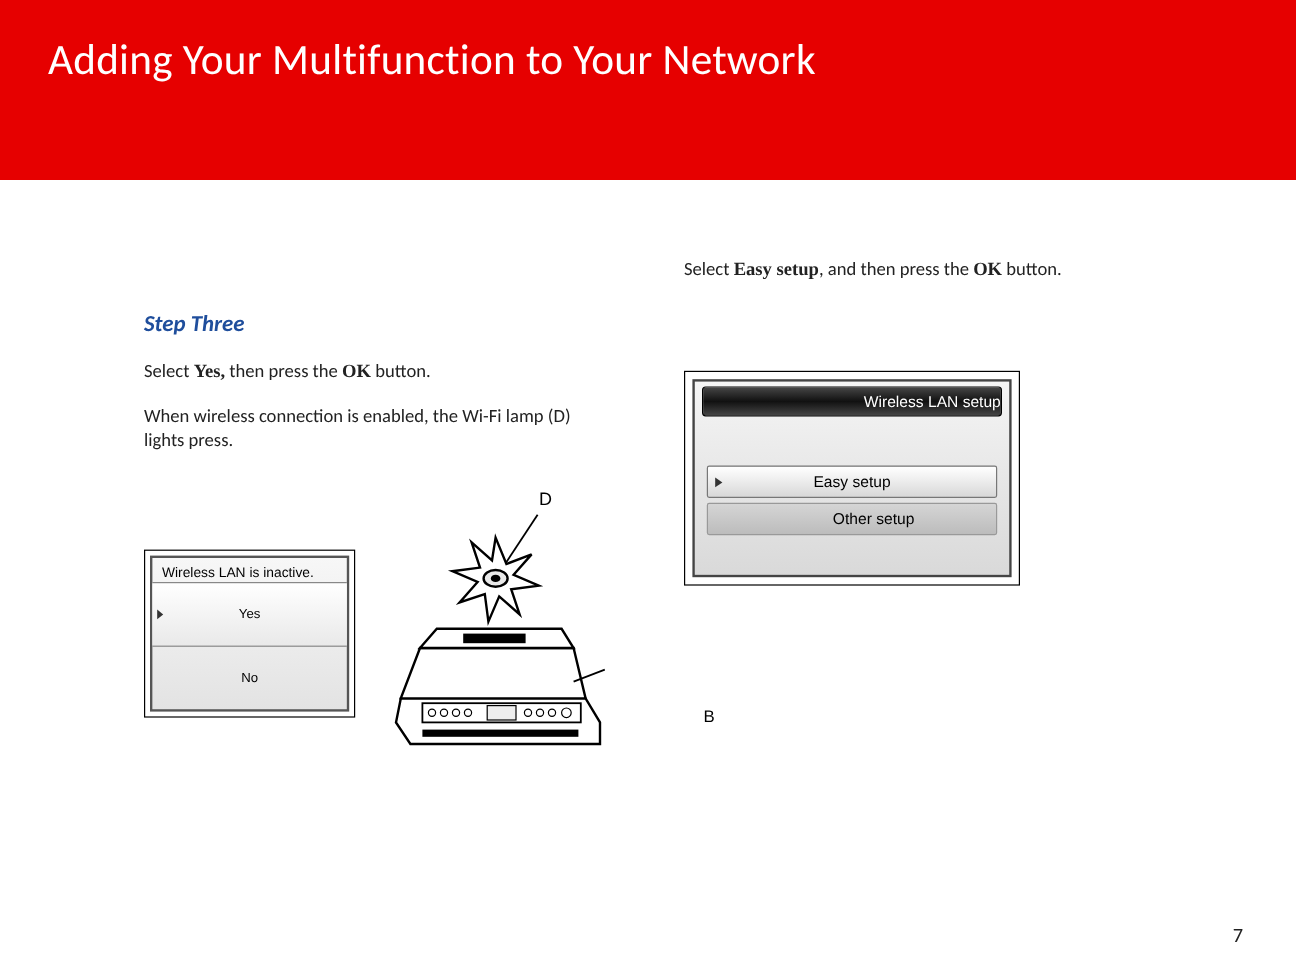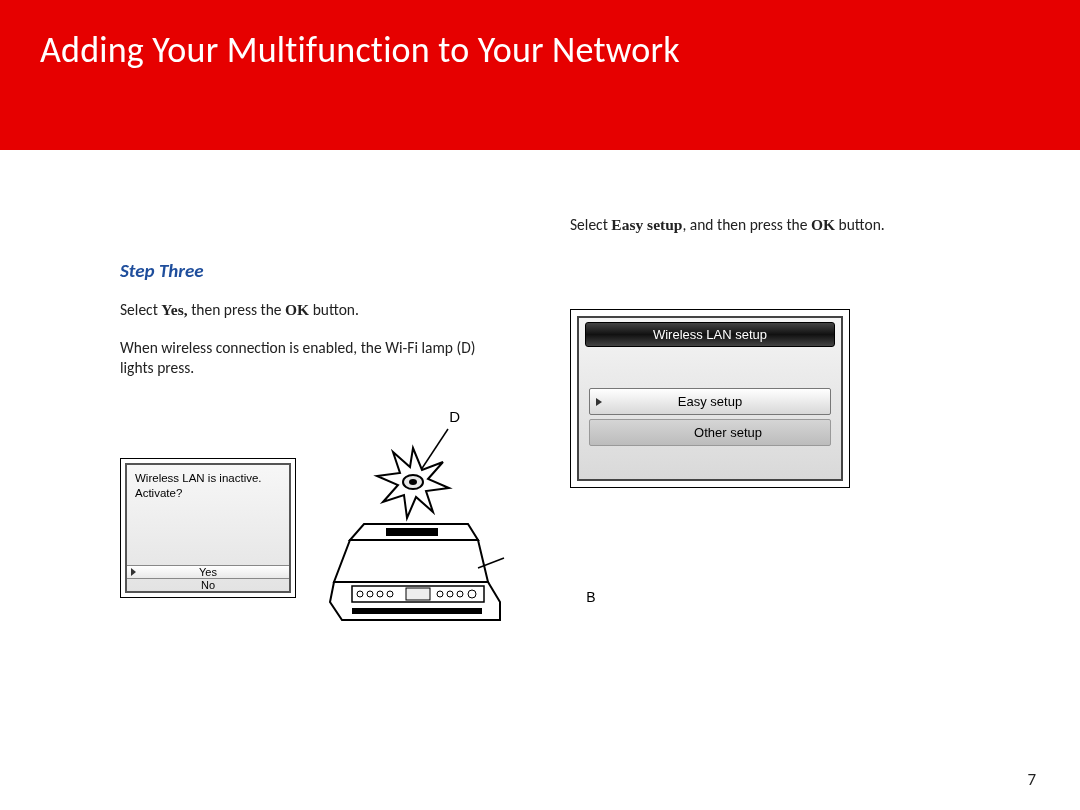--- a/index.html
+++ b/index.html
@@ -14,33 +14,33 @@
   .body-text { font-size: 15.5px; color: #222; line-height: 1.3; margin-bottom: 18px; }
   .body-text b { font-weight: bold; font-family: Liberation Serif, serif; }
   .figrow { display: flex; gap: 24px; align-items: flex-start; margin-top: 30px; }
 
   
   .scr1 { width: 200px; margin-top: 50px; }
   .scr1-outer { border: 1px solid #000; padding: 4px; background: #fff; }
   .scr1-body { border: 2px solid #555; background: linear-gradient(#f7f7f7,#e3e3e3); min-height: 130px; position: relative; }
   .scr1-text { padding: 6px 8px; font-size: 11.5px; font-family: Arial, sans-serif; color: #000; line-height: 1.25; }
   .scr1-opts { position: absolute; bottom: 0; left: 0; right: 0; }
-  .scr1-opt { text-align: center; font-size: 11px; font-family: Arial, sans-serif; padding: 0 0; }
+  .scr1-opt { text-align: center; font-size: 11px; font-family: Arial, sans-serif; padding: 20px 0; }
   .scr1-opt.sel { background: linear-gradient(#fff,#e9e9e9); border-top: 1px solid #888; border-bottom: 1px solid #888; position: relative; }
   .scr1-opt.sel::before { content: ""; position: absolute; left: 4px; top: 50%; transform: translateY(-50%); border-left: 5px solid #333; border-top: 4px solid transparent; border-bottom: 4px solid transparent; }
 
   
   .printer-wrap { width: 190px; text-align: center; }
   .d-label { font-family: Arial, sans-serif; font-size: 15px; text-align: right; padding-right: 50px; margin-bottom: 2px; }
   .b-label { font-family: Arial, sans-serif; font-size: 14px; position: relative; top: -44px; left: 176px; }
 
   
   .scr2-outer { border: 1px solid #000; padding: 6px; background: #fff; width: 280px; margin-top: 0; }
   .scr2-body { border: 2px solid #444; background: linear-gradient(#f5f5f5,#d9d9d9); min-height: 165px; position: relative; }
-  .scr2-title { margin: 4px 6px 0 6px; background: linear-gradient(#444,#111,#444); border-radius: 3px; color: #fff; text-align: center; font-family: Arial, sans-serif; font-size: 13px; padding: 4px 0; border: 1px solid #000; }
+  .scr2-title { margin: 4px 6px 0 6px; background: linear-gradient(#444,#111,#444); border-radius: 3px; color: #fff; text-align: right; font-family: Arial, sans-serif; font-size: 13px; padding: 4px 0; border: 1px solid #000; }
   .scr2-opts { position: absolute; top: 70px; left: 10px; right: 10px; }
   .scr2-opt { text-align: center; font-size: 13px; font-family: Arial, sans-serif; padding: 5px 0; border-radius: 2px; margin-bottom: 4px; }
   .scr2-opt.sel { background: linear-gradient(#fff,#d8d8d8); border: 1px solid #777; position: relative; }
   .scr2-opt.sel::before { content: ""; position: absolute; left: 6px; top: 50%; transform: translateY(-50%); border-left: 6px solid #333; border-top: 4px solid transparent; border-bottom: 4px solid transparent; }
   .scr2-opt.other { background: linear-gradient(#d5d5d5,#bcbcbc); border: 1px solid #999; padding-left: 36px; }
 
   .pagenum { position: absolute; bottom: 20px; right: 44px; font-size: 17px; color: #222; }
 </style>
 </head>
 <body>

